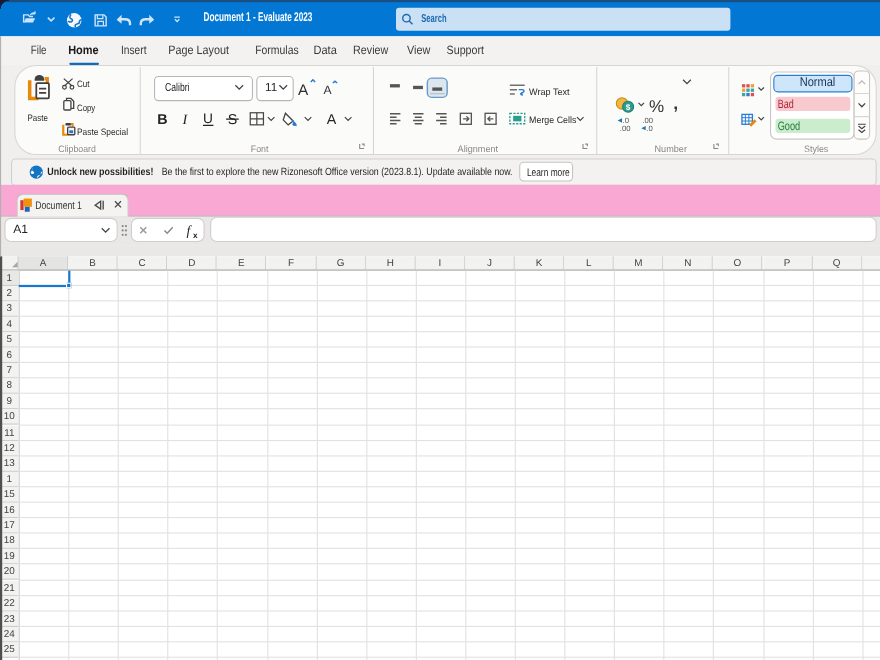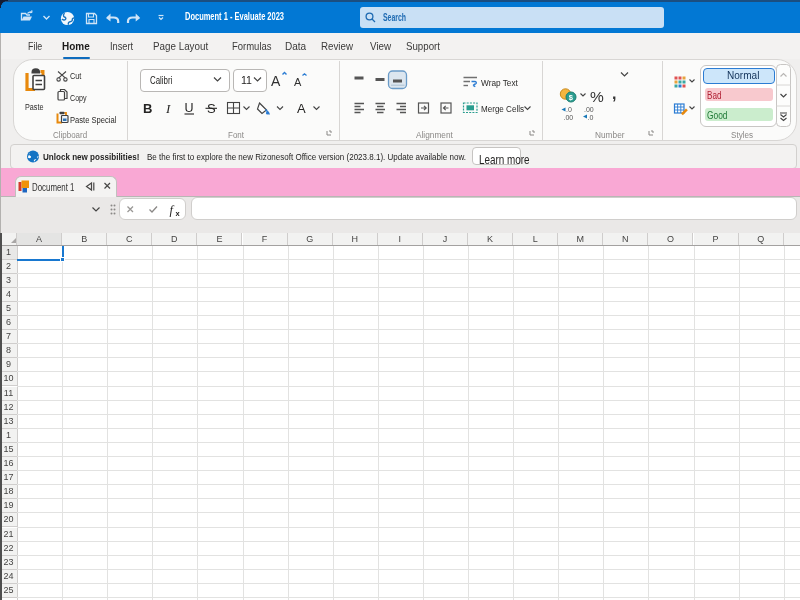--- a/index.html
+++ b/index.html
@@ -36,21 +36,21 @@
   #stylegallery { position:absolute; left:686px; top:4.5px; width:77px; height:62px; background:#fff; border:1px solid #c8c6c4; border-radius:6px; }
   .chip { position:absolute; font-size:11px; }
   #stylebtns { position:absolute; left:763px; top:4.5px; width:14.5px; height:62px; }
 
   
   #notif { position:absolute; left:10px; top:144px; width:787px; height:24.5px; background:#f3f2f1;
     border:1px solid #d2d0ce; border-radius:4px; }
   #notif .ntxt { position:absolute; top:6px; font-size:9.5px; color:#201f1e; }
   #learnmore { position:absolute; left:461px; top:2px; width:49px; height:18px; background:#fff;
     border:1px solid #c6c4c2; border-radius:4px; }
-  #learnmore > span { position:absolute; left:6px; top:3.5px; font-size:13px; color:#252423; }
+  #learnmore > span { position:absolute; left:6px; top:3.5px; font-size:10px; color:#252423; }
 
   
   #tabbar { position:absolute; left:0; top:168px; width:800px; height:28.5px; background:#f9a8d4; border-bottom:1px solid #b8b6b4; }
   #doctab { position:absolute; left:15px; top:8px; width:102px; height:20.5px; background:#f4f3f2;
     border:1px solid #c2c0be; border-bottom:none; border-radius:6px 6px 0 0; }
   #dt-title { position:absolute; left:16px; top:4.5px; font-size:10px; color:#323130; }
 
   
   #fbar { position:absolute; left:0; top:196.5px; width:800px; height:26.5px; background:#eae8e7; }
   .fbox { position:absolute; top:1.5px; height:22px; background:#fff; border:1px solid #d0cecc; border-radius:6px; }
@@ -339,20 +339,23 @@
           <path d="M75.5 6 L70.5 9.5 L75.5 13 Z"></path>
           <path d="M77.8 5.5 L77.8 13.5"></path>
         </g>
 
         <path d="M88.5 6 L94 11.5 M94 6 L88.5 11.5" stroke="#484746" stroke-width="1.2"></path>
       </svg>
     </div>
   </div>
 
   <div id="fbar">
+    <div class="fbox" id="namebox">
+        <span>A1</span>
+      </div>
     <div class="fbox" id="fbtns"></div>
     <div class="fbox" id="finput"></div>
     <svg width="200" height="26" style="position:absolute;left:0;top:0;">
 
       <path d="M92.5 10.5 L96 14 L99.5 10.5" stroke="#444" stroke-width="1.2" fill="none"></path>
 
       <g fill="#8a8886">
         <circle cx="111.5" cy="8.5" r="1"></circle>
           <circle cx="114.5" cy="8.5" r="1"></circle>
         <circle cx="111.5" cy="12.5" r="1"></circle>

